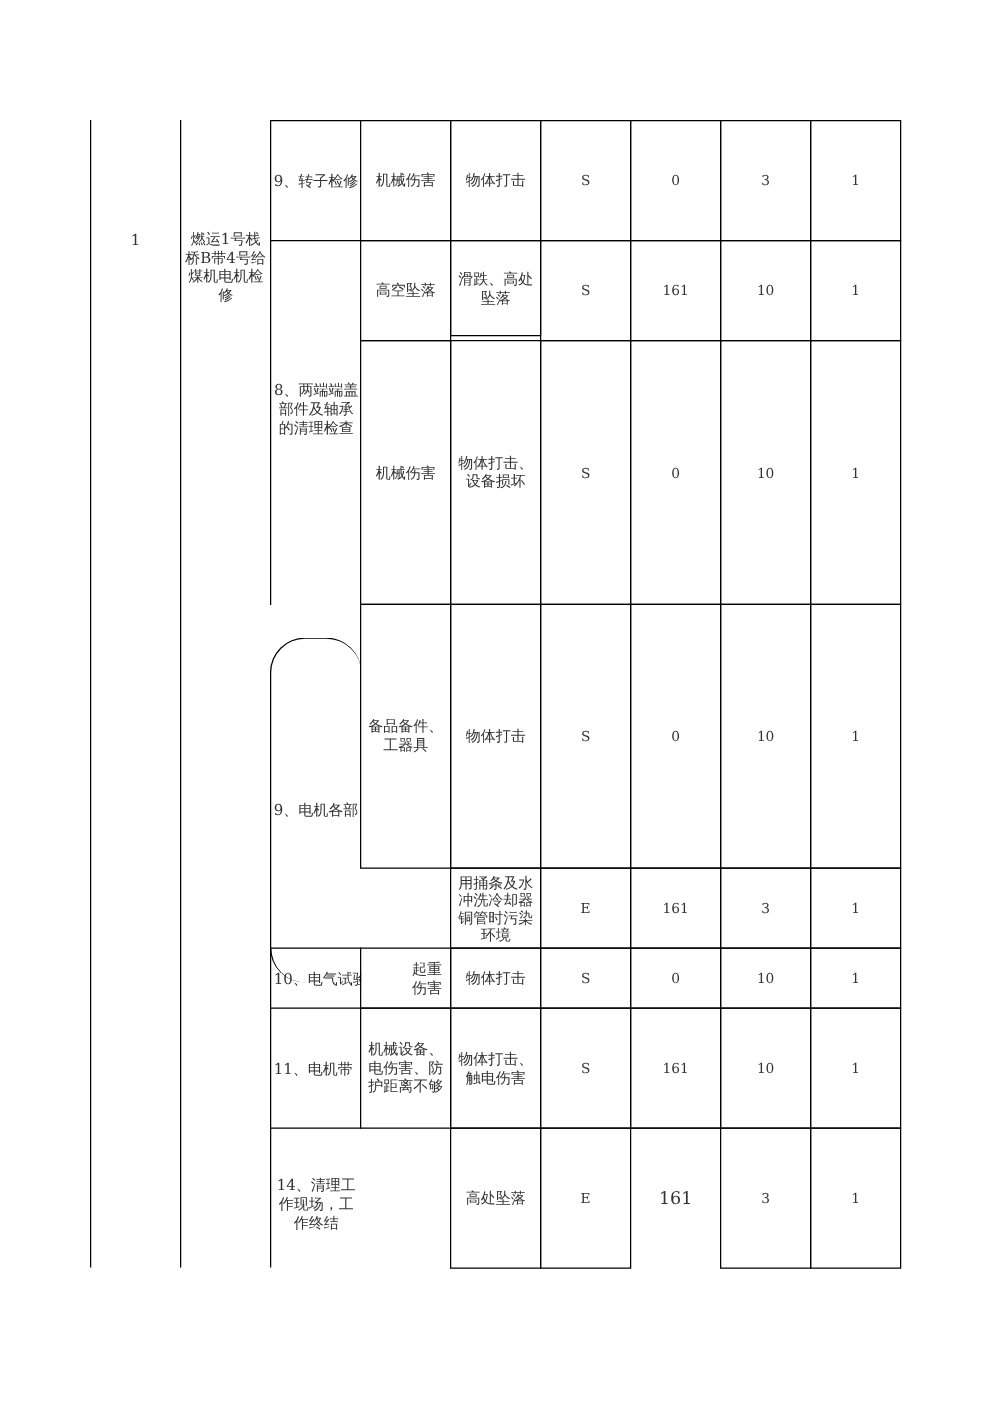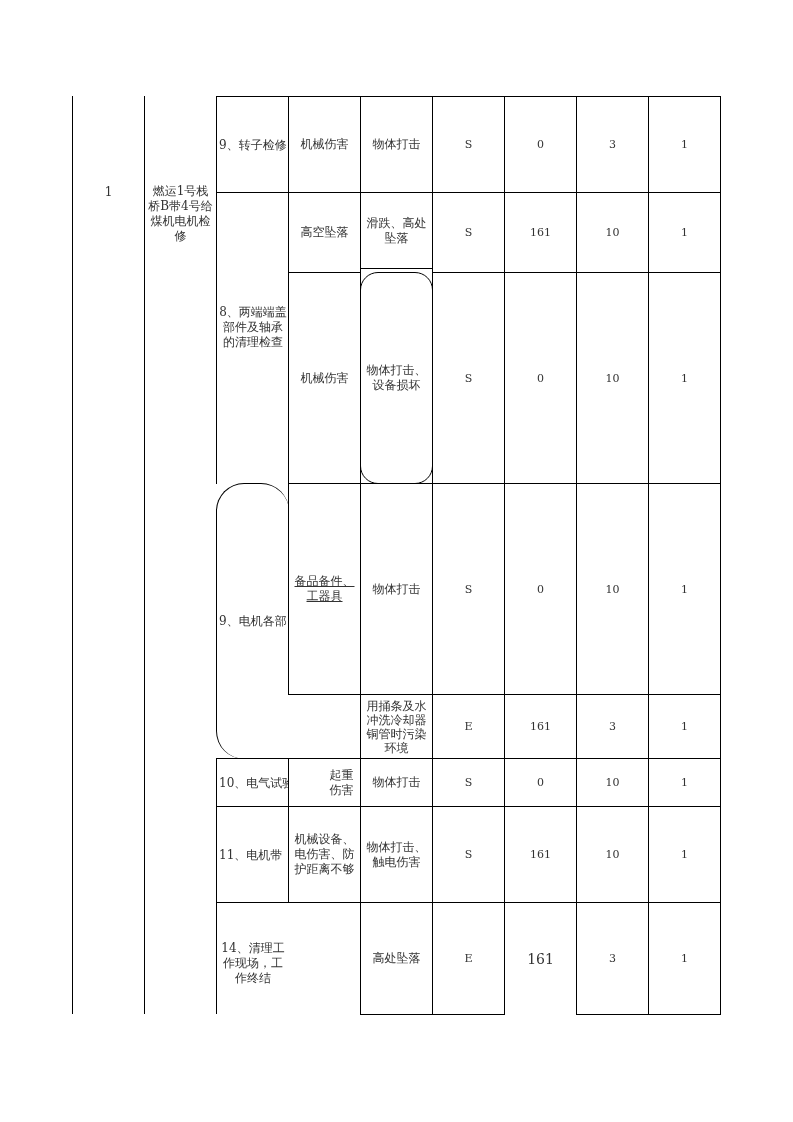--- a/index.html
+++ b/index.html
@@ -32,21 +32,21 @@
   <div class="cell" style="left:145px; top:96px; width:71px; height:236px; padding:0 3px;">
     <span>燃运1号栈桥B带4号给煤机电机检修</span>
   </div>
 
   <div class="cell bt bl nowrap" style="left:216px; top:96px; width:73px; height:97px;">
     <span>9、转子检修</span>
   </div>
   <div class="cell bt bl" style="left:216px; top:192px; width:73px; height:292px; align-items:flex-start; padding-top:112px;">
     <span>8、两端端盖部件及轴承的清理检查</span>
   </div>
-  <div class="cell bt bl nowrap" style="left:216px; top:483px; width:73px; height:276px;border-radius:28px;">
+  <div class="cell bt bl nowrap" style="left:216px; top:510px; width:73px; height:276px;border-radius:28px;">
     <span>9、电机各部</span>
   </div>
   <div class="cell bt bl nowrap" style="left:216px; top:758px; width:73px; height:49px;">
     <span>10、电气试验</span>
   </div>
   <div class="cell bt bl nowrap" style="left:216px; top:806px; width:73px; height:97px;">
     <span>11、电机带</span>
   </div>
   <div class="cell bt bl" style="left:216px; top:902px; width:73px; height:112px; align-items:flex-start; padding-top:38px;justify-content:center;">
     <span>14、清理工作现场，工作终结</span>
@@ -86,37 +86,37 @@
   <div class="cell b num" style="left:576px; top:192px; width:73px; height:81px;">
       <span>10</span>
     </div>
   <div class="cell b num" style="left:648px; top:192px; width:73px; height:81px;">
       <span>1</span>
     </div>
 
   <div class="cell b" style="left:288px; top:272px; width:73px; height:212px;">
       <span>机械伤害</span>
     </div>
-  <div class="cell b" style="left:360px; top:272px; width:73px; height:212px;border-radius:18px;">
+  <div class="cell b" style="left:360px; top:272px; width:73px; height:212px;">
       <span>物体打击、设备损坏</span>
     </div>
   <div class="cell b num" style="left:432px; top:272px; width:73px; height:212px;">
       <span>S</span>
     </div>
   <div class="cell b num" style="left:504px; top:272px; width:73px; height:212px;">
       <span>0</span>
     </div>
   <div class="cell b num" style="left:576px; top:272px; width:73px; height:212px;">
       <span>10</span>
     </div>
   <div class="cell b num" style="left:648px; top:272px; width:73px; height:212px;">
       <span>1</span>
     </div>
 
-  <div class="cell b" style="left:288px; top:483px; width:73px; height:212px;text-decoration:underline;">
+  <div class="cell b" style="left:288px; top:483px; width:73px; height:212px;">
       <span>备品备件、工器具</span>
     </div>
   <div class="cell b" style="left:360px; top:483px; width:73px; height:212px;">
       <span>物体打击</span>
     </div>
   <div class="cell b num" style="left:432px; top:483px; width:73px; height:212px;">
       <span>S</span>
     </div>
   <div class="cell b num" style="left:504px; top:483px; width:73px; height:212px;">
       <span>0</span>

